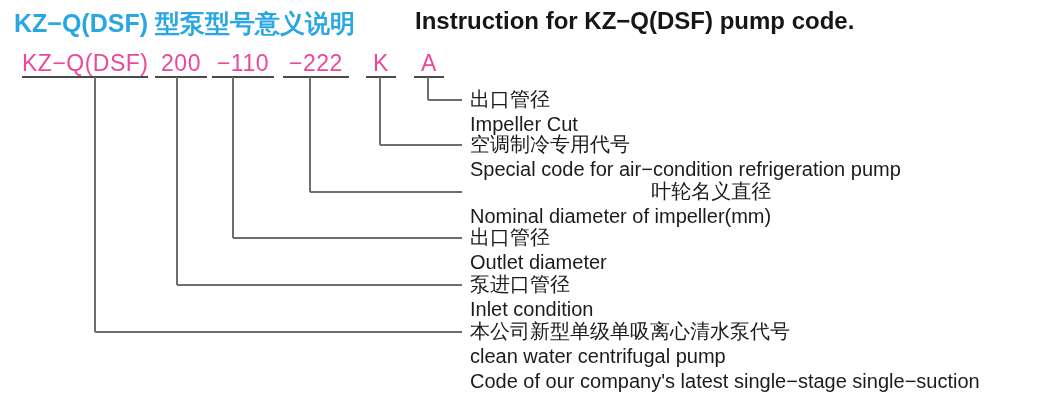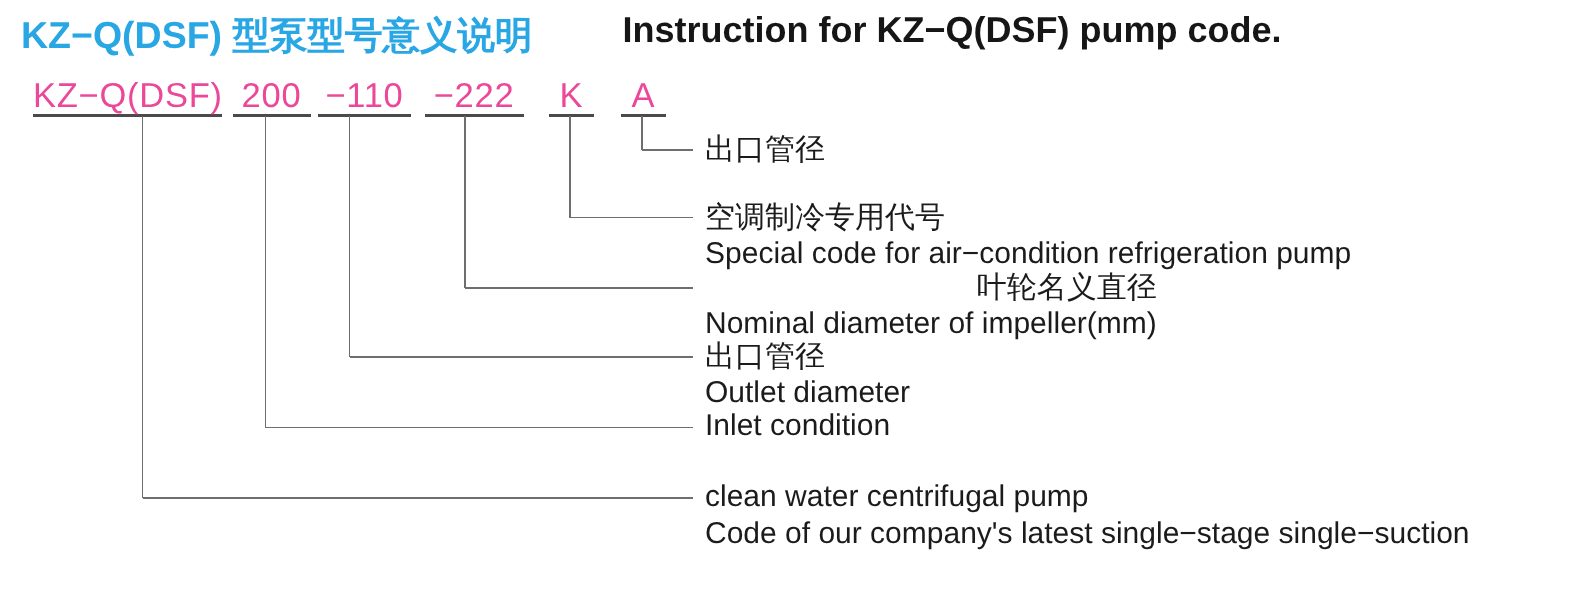--- a/index.html
+++ b/index.html
@@ -120,35 +120,38 @@
       <div class="code-seg" style="left: 155px; width: 52px;">200</div>
       <div class="code-seg" style="left: 212px; width: 62px;">−110</div>
       <div class="code-seg" style="left: 283px; width: 66px;">−222</div>
       <div class="code-seg" style="left: 366px; width: 30px;">K</div>
       <div class="code-seg" style="left: 414px; width: 30px;">A</div>
     </div>
 
   <div id="anno-layer">
       <div class="anno" style="top: 87px; left: 470px;">
         <div class="cn">出口管径</div>
+        <div class="en">Impeller Cut</div>
       </div>
       <div class="anno" style="top: 132px; left: 470px;">
         <div class="cn">空调制冷专用代号</div>
         <div class="en">Special code for air−condition refrigeration pump</div>
       </div>
       <div class="anno" style="top: 179px; left: 470px; text-align: right;">
         <div class="cn">叶轮名义直径</div>
         <div class="en">Nominal diameter of impeller(mm)</div>
       </div>
       <div class="anno" style="top: 225px; left: 470px;">
         <div class="cn">出口管径</div>
         <div class="en">Outlet diameter</div>
       </div>
       <div class="anno" style="top: 272px; left: 470px;">
+        <div class="cn">泵进口管径</div>
         <div class="en">Inlet condition</div>
       </div>
       <div class="anno" style="top: 319px; left: 470px;">
+        <div class="cn">本公司新型单级单吸离心清水泵代号</div>
         <div class="en">clean water centrifugal pump</div>
         <div class="en">Code of our company's latest single−stage single−suction</div>
       </div>
     </div>
 
 </div>
 
 </body></html>

